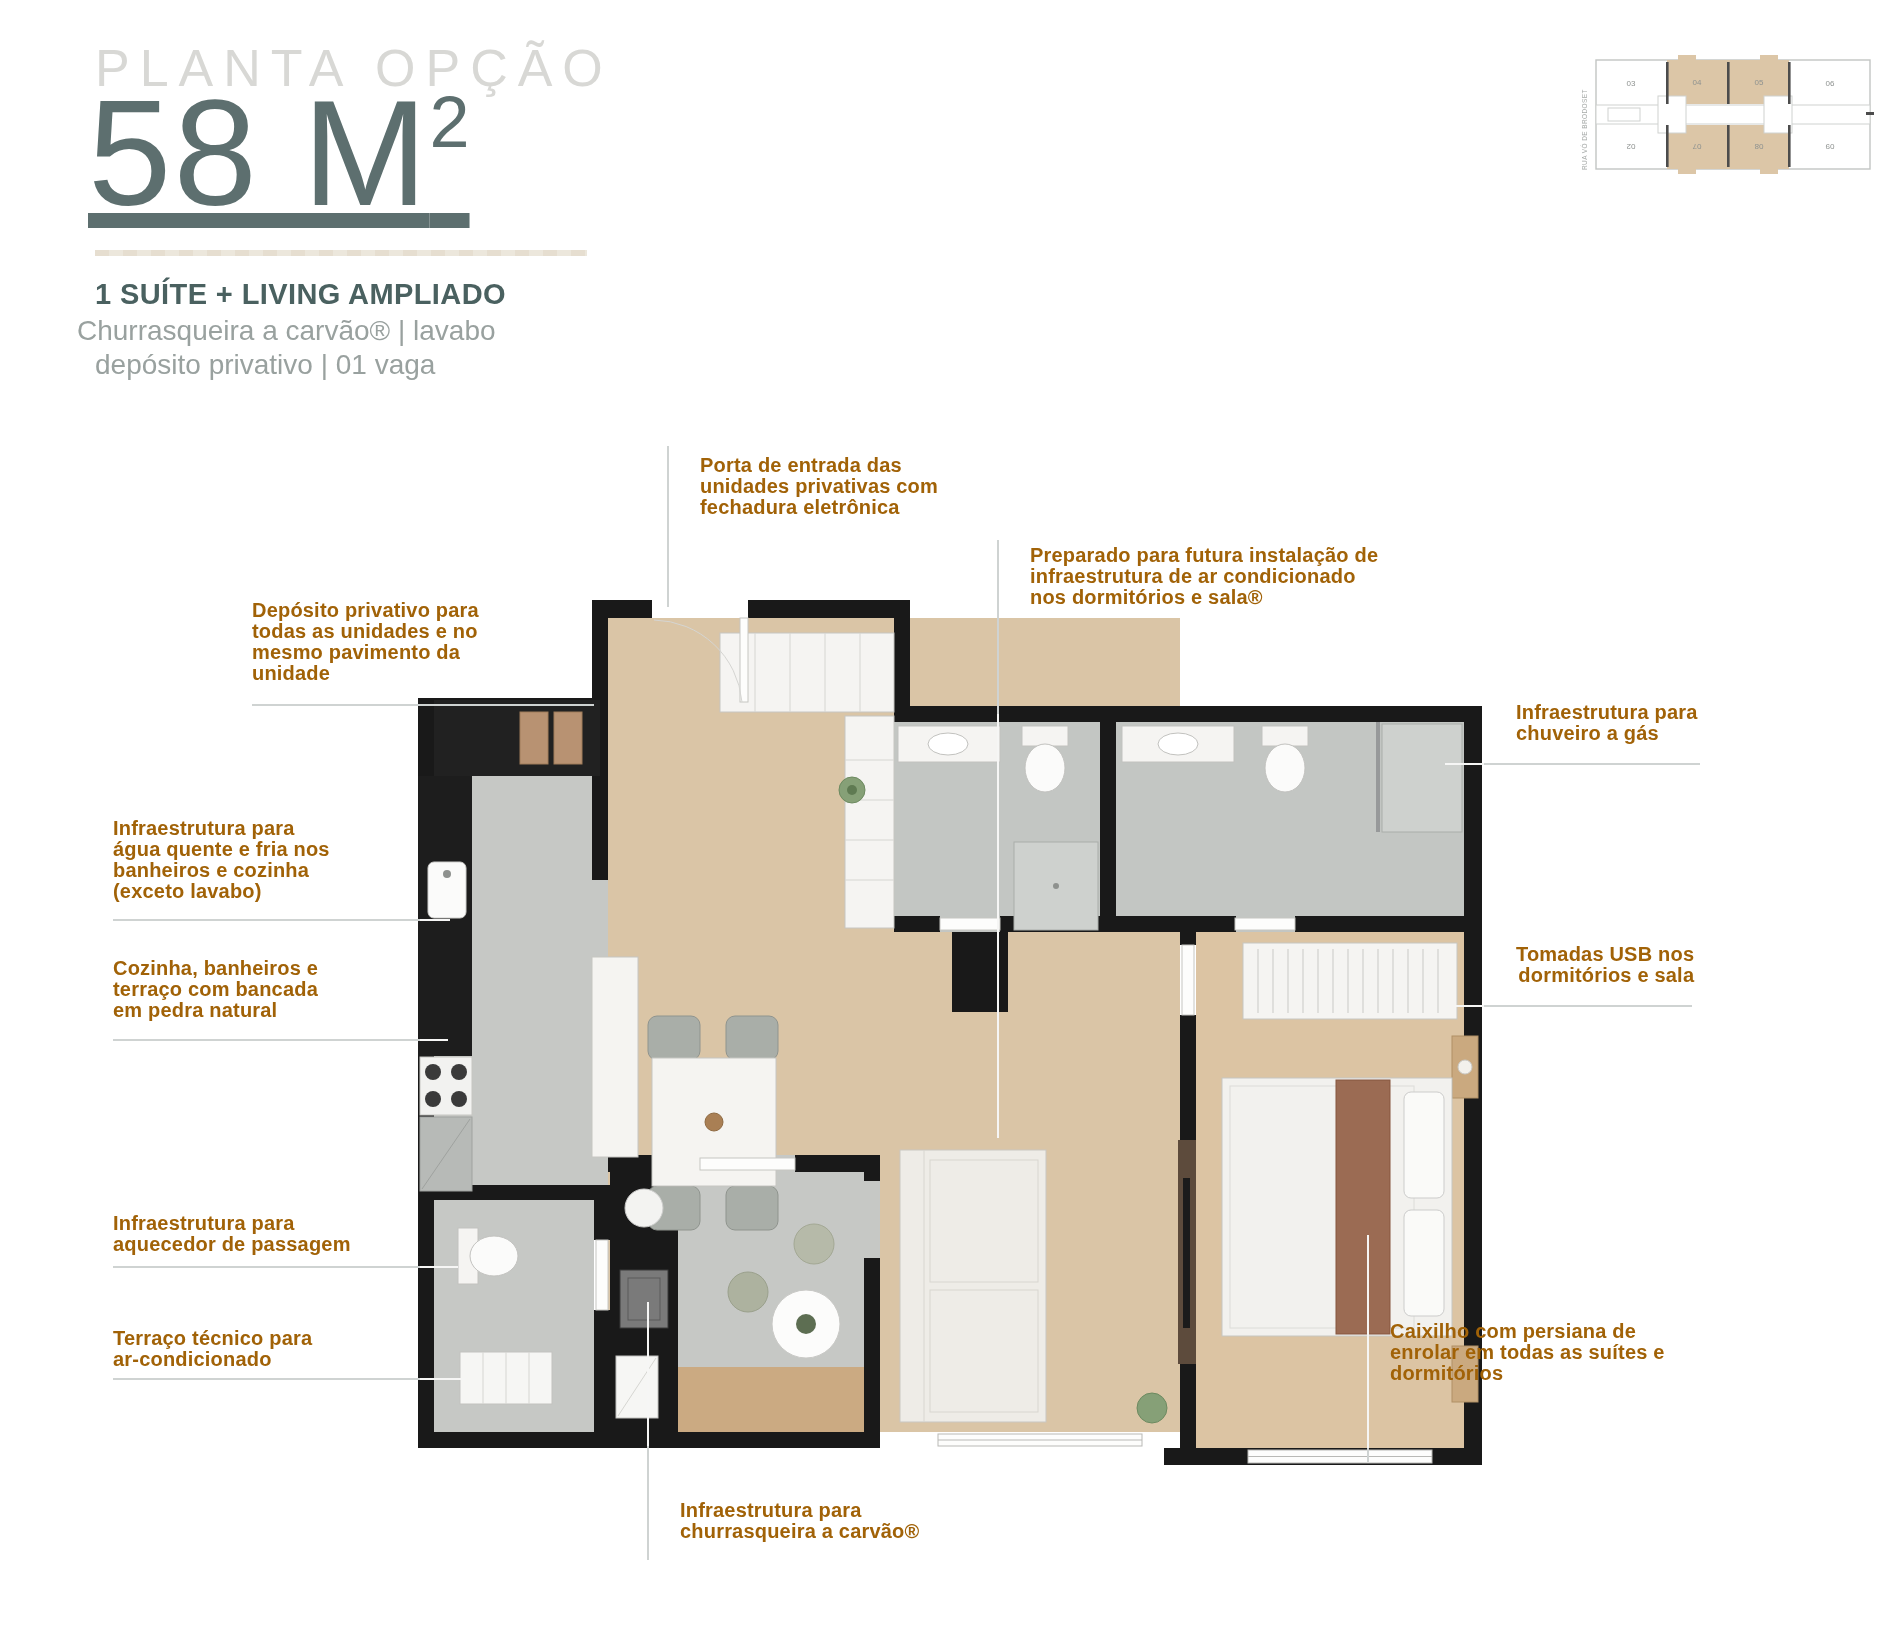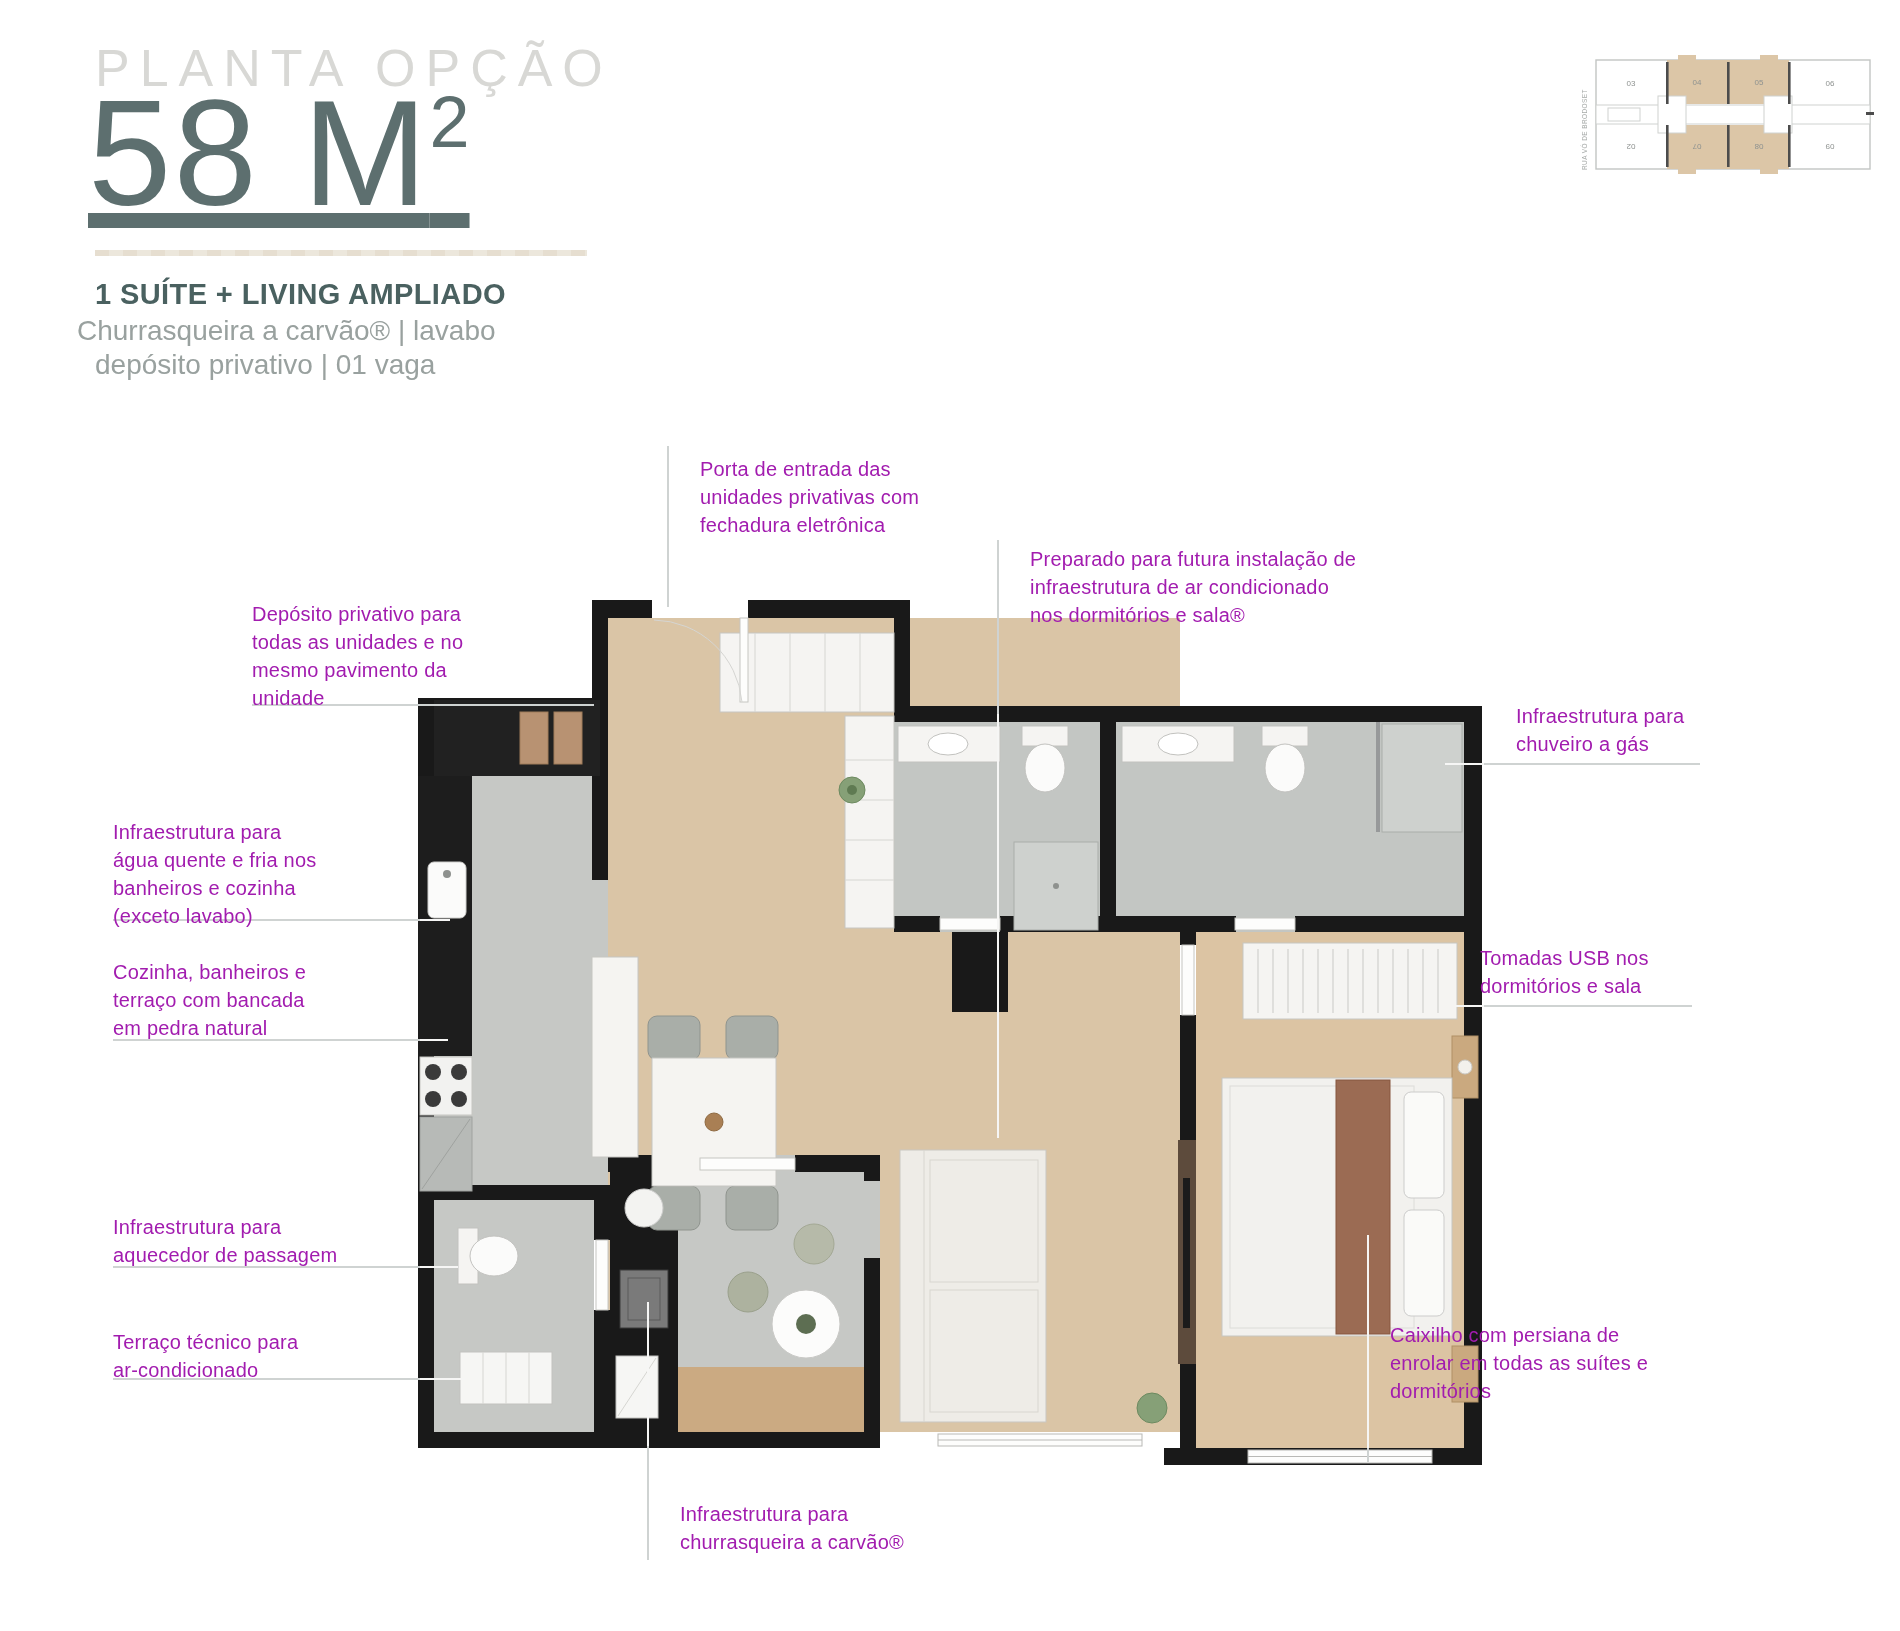--- a/index.html
+++ b/index.html
@@ -13,21 +13,21 @@
   .area{left:88px;top:78px;font-size:150px;line-height:1;color:#5d6f6f;font-weight:300;letter-spacing:2px;text-decoration:underline;}
   .area sup{font-size:72px;vertical-align:58px;letter-spacing:0;}
   .divider{left:95px;top:250px;width:492px;height:6px;background:#e8e2d5;
     background-image:linear-gradient(90deg,#e6ded0 0 14px,#ece7dc 14px 28px);background-size:28px 6px;}
   .headline{left:95px;top:278px;font-size:29px;font-weight:bold;color:#4a6160;letter-spacing:0.4px;}
   .subline{font-size:28px;color:#99a19f;line-height:34px;}
   .sub1{left:77px;top:314px;}
   .sub2{left:95px;top:348px;}
   
   .callout{
-    font-size:20px;line-height:28px;color:#a21caf;white-space:pre-line;letter-spacing:0.2px;
+    font-size:20px;line-height:21px;color:#a16207;white-space:pre-line;letter-spacing:0.2px;font-weight:bold;
   }
   
   svg.planlayer{left:0;top:0;z-index:1;}
   svg.keyplan{left:1578px;top:52px;z-index:2;}
   .callout{z-index:3;}
   .hdr{z-index:3;}
 </style>
 </head>
 <body>
 
@@ -301,19 +301,19 @@
 (exceto lavabo)</div>
 <div class="abs callout" style="left:113px; top:958px;">Cozinha, banheiros e
 terraço com bancada
 em pedra natural</div>
 <div class="abs callout" style="left:113px; top:1213px;">Infraestrutura para
 aquecedor de passagem</div>
 <div class="abs callout" style="left:113px; top:1328px;">Terraço técnico para
 ar-condicionado</div>
 <div class="abs callout" style="left:1516px;top:702px;">Infraestrutura para
 chuveiro a gás</div>
-<div class="abs callout" style="left:1480px;top:944px;">Tomadas USB nos
+<div class="abs callout" style="left:1516px;top:944px;text-align:right;">Tomadas USB nos
 dormitórios e sala</div>
 <div class="abs callout" style="left:1390px;top:1321px;">Caixilho com persiana de
 enrolar em todas as suítes e
 dormitórios</div>
 <div class="abs callout" style="left:680px; top:1500px;">Infraestrutura para
 churrasqueira a carvão®</div>
 
 </body></html>

